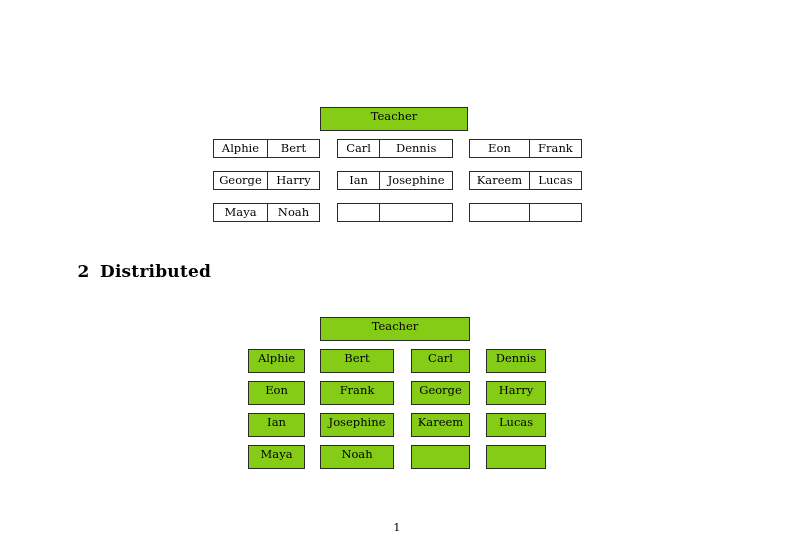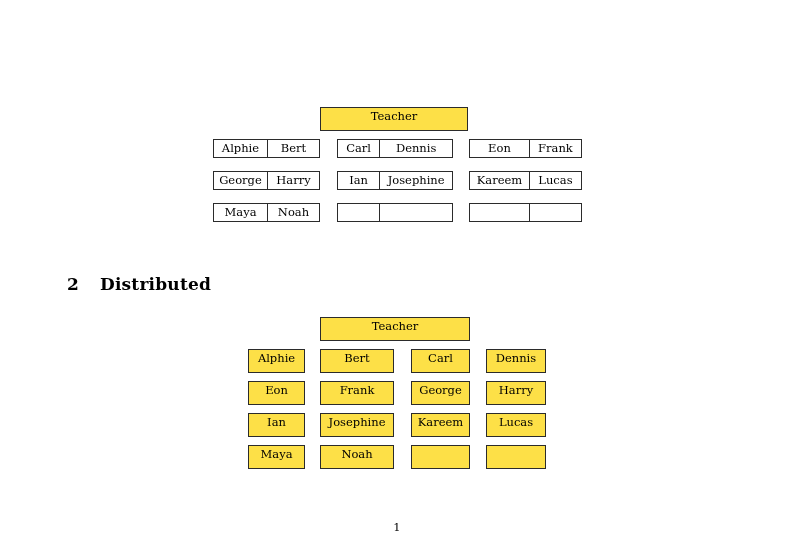--- a/index.html
+++ b/index.html
@@ -32,28 +32,28 @@
   }
   .section-heading .sec-num {
     display: inline-block;
     width: 33px;
   }
   .section-heading .sec-title {
     display: inline-block;
   }
 
   #heading-classical   { top: 63px; }
-  #heading-distributed { top: 274px; }
+  #heading-distributed { top: 261px; text-align: center; }
 
   
   .box {
     position: absolute;
     box-sizing: border-box;
     border: 1px solid #2b2b2b;
-    background: #fde047;
+    background: #84cc16;
     height: 24px;
     line-height: 17px;
     font-size: 11.5px;
     text-align: center;
     white-space: nowrap;
     overflow: hidden;
   }
 
   .teacher-box {
     font-size: 11.5px;

